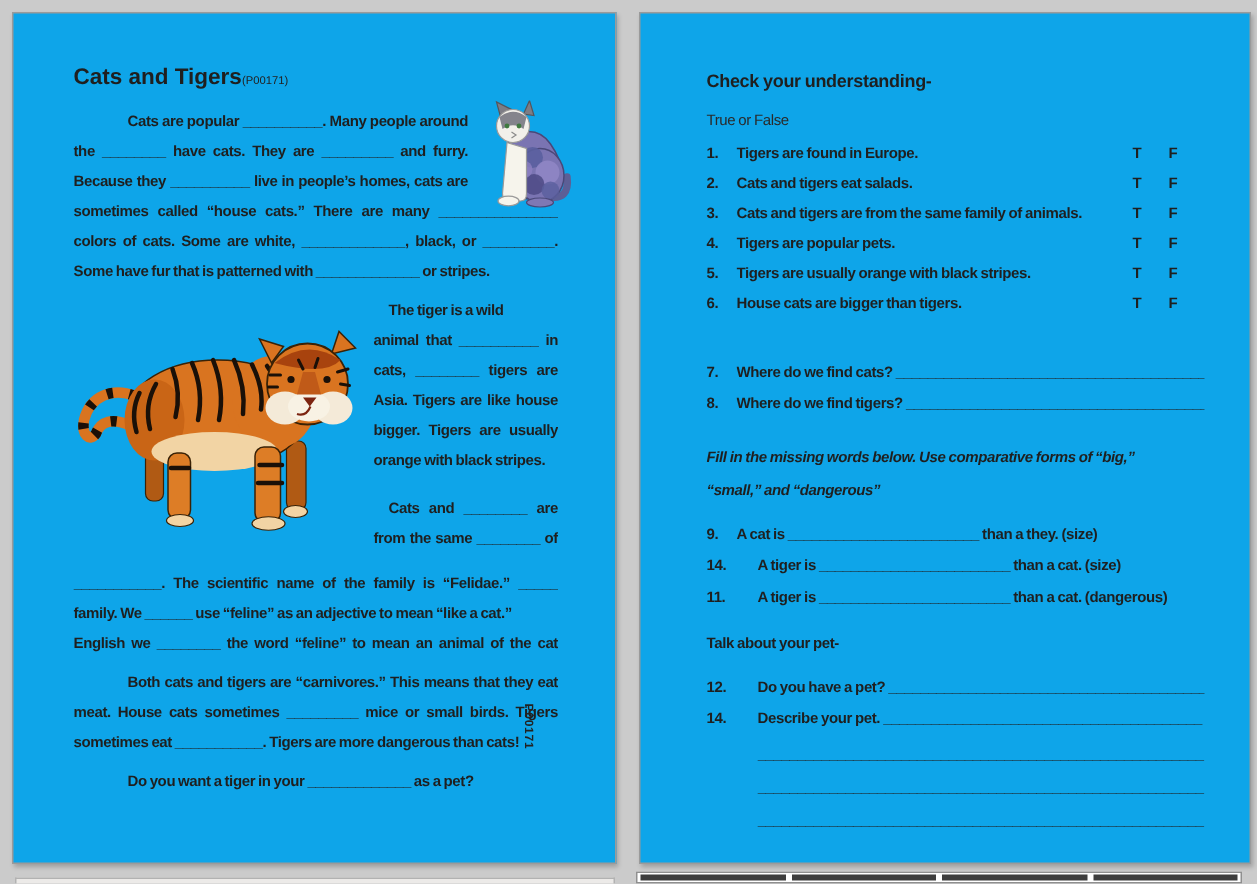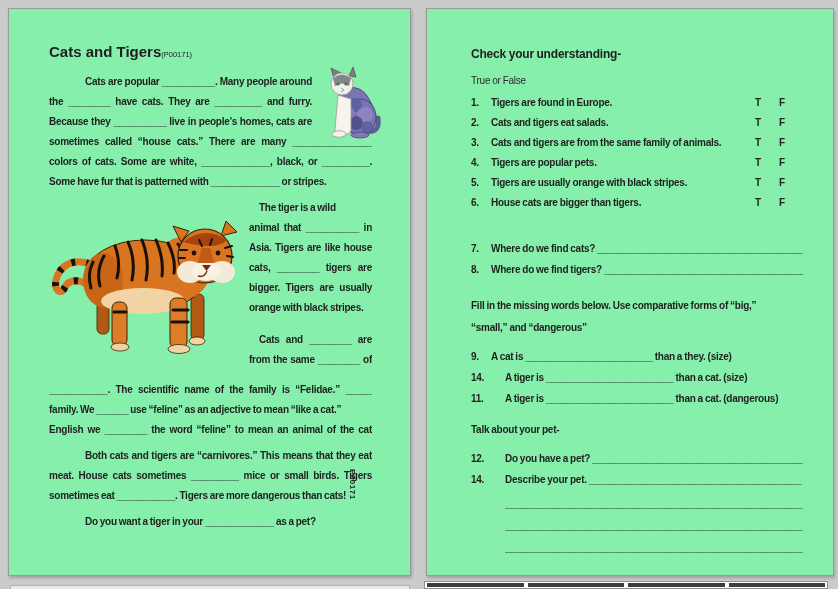--- a/index.html
+++ b/index.html
@@ -3,21 +3,21 @@
 <meta charset="utf-8">
 <style>
   html,body{margin:0;padding:0;}
   body{
     width:838px;height:589px;position:relative;overflow:hidden;
     background:#cbcbcb;
     font-family:"Liberation Sans","DejaVu Sans",sans-serif;
     color:#1f1f1f;
   }
   .page{
-    position:absolute;top:8px;height:568px;background:#86efac;
+    position:absolute;top:8px;height:568px;background:#0ea5e9;
     border:1px solid #9a9a9a;
     box-shadow:1px 2px 3px rgba(0,0,0,0.22);
     box-sizing:border-box;
   }
   #page-left{left:8px;width:403px;}
   #page-right{left:426px;width:408px;}
 
   
   .p1-content{position:relative;padding:34px 38px 0 40px;height:100%;box-sizing:border-box;}
   .title-row{display:flex;align-items:baseline;}
@@ -49,21 +49,21 @@
   .check-heading{font-size:12px;font-weight:700;letter-spacing:-0.2px;}
   .tf-heading{margin-top:14px;font-weight:400;font-size:10px;color:#2a2a2a;}
   .tf-list{margin-top:7px;}
   .tfrow{display:flex;line-height:20px;font-weight:700;}
   .qnum{flex:none;display:inline-block;width:20px;}
   .wide .qnum{width:34px;}
   .qtext{flex:1;overflow:hidden;white-space:nowrap;}
   .tcell,.fcell{flex:none;width:24px;font-weight:700;}
   .qsec{margin-top:26px;}
   .qrow{display:flex;line-height:20.5px;font-weight:700;}
-  .instr{margin-top:15px;font-weight:700;line-height:22px;}
+  .instr{margin-top:15px;font-weight:700;line-height:22px;font-style:italic;}
   .fill-list{margin-top:7px;}
   .fill-list .qrow{line-height:21px;}
   .talk-heading{margin-top:11px;font-weight:700;line-height:20px;}
   .talk-list{margin-top:8px;}
   .talk-list .qrow{line-height:21px;}
   .extra{margin-top:3px;}
   .extra .ln{margin-left:34px;line-height:22px;font-weight:700;}
 
   
   .next-left{position:absolute;left:10px;top:585px;width:400px;height:4px;background:#eceae8;border:1px solid #b2b2b2;border-bottom:none;box-sizing:border-box;}
@@ -158,22 +158,22 @@
             <path d="M22,0 l6,1"></path>
             <path d="M-6,-16 l3,6"></path>
             <path d="M7,-17 l-2,6"></path>
           </g>
           <path d="M2,15 q-3,7 -9,5" stroke="#7c2410" stroke-width="1.4" fill="none"></path>
         </g>
       </svg>
       <div class="col">
         <div class="ln ind-sm">The tiger is a wild</div>
         <div class="ln jl">animal that __________ in</div>
+        <div class="ln jl">cats, ________ tigers are</div>
         <div class="ln jl">Asia. Tigers are like house</div>
-        <div class="ln jl">cats, ________ tigers are</div>
         <div class="ln jl">bigger. Tigers are usually</div>
         <div class="ln">orange with black stripes.</div>
         <div class="spacer12"></div>
         <div class="ln jl ind-sm">Cats and ________ are</div>
         <div class="ln jl">from the same ________ of</div>
       </div>
     </div>
 
     <div class="passage para3">
       <div class="ln jl">___________. The scientific name of the family is “Felidae.” _____</div>

